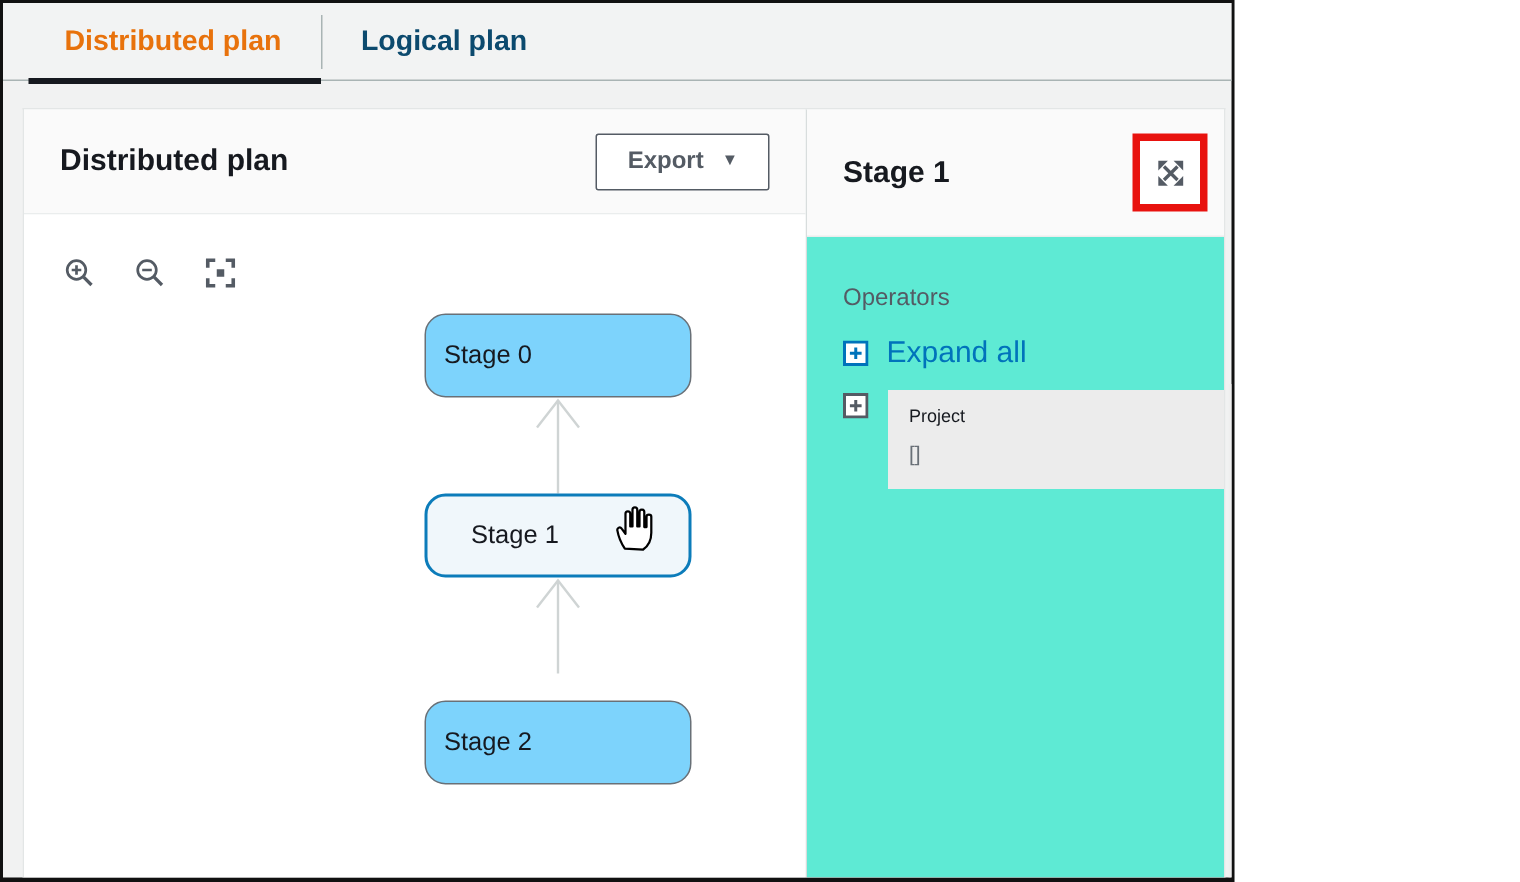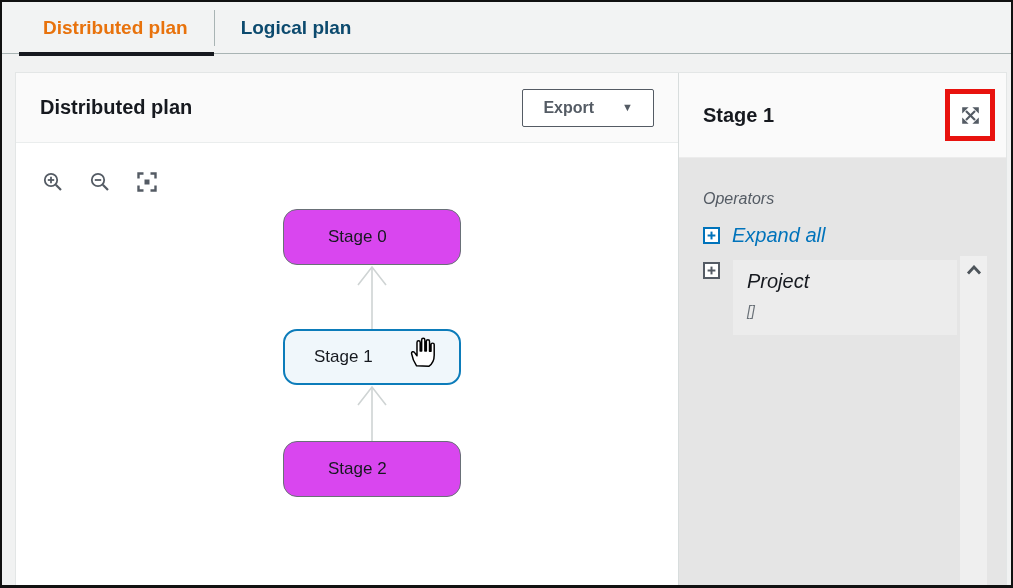--- a/index.html
+++ b/index.html
@@ -1,17 +1,17 @@
 <!DOCTYPE html>
 <html><head>
 <meta charset="utf-8">
 <style>
   html,body{margin:0;padding:0;background:#fff;}
   .window{
-    position:relative; width:1013px; height:588px; box-sizing:border-box;
+    position:relative; width:823px; height:588px; box-sizing:border-box;
     border:2px solid #111; border-bottom-width:3px; overflow:hidden;
     background:#f1f2f2; font-family:"Liberation Sans",sans-serif; color:#16191f;
   }
   
   .tabbar{
     position:absolute; left:0; top:0; right:0; height:52px; background:#f2f3f3;
     border-bottom:1px solid #a9b4b4; display:flex; align-items:stretch; padding-left:15px;
     box-sizing:border-box;
   }
   .tab{
@@ -33,59 +33,59 @@
   .left-section{width:663px; border-right:1px solid #d8dddd; display:flex; flex-direction:column; box-sizing:border-box;}
   .panel-header{
     height:70px; background:#fafafa; border-bottom:1px solid #eaeded;
     display:flex; align-items:center; justify-content:space-between; padding:0 24px;
     box-sizing:border-box; flex:none;
   }
   .panel-title{font-size:20px; font-weight:bold; color:#16191f;}
   .export-btn{
     border:1px solid #545b64; border-radius:2px; background:#fff; color:#545b64;
     font-weight:bold; font-size:16px; font-family:inherit; padding:9px 20px;
-    display:flex; align-items:center; gap:28px; cursor:pointer;
+    display:flex; align-items:center; gap:12px; cursor:pointer;
   }
   .export-caret{font-size:11px; line-height:1;}
   .left-body{flex:1; position:relative; background:#fff;}
   .zoom-toolbar{position:absolute; left:26px; top:28px; display:flex; gap:25px;}
   .tool-icon{width:22px; height:22px; cursor:pointer; display:block;}
   .node{
     position:absolute; width:178px; height:56px; box-sizing:border-box;
-    border:1px solid #697077; border-radius:14px; background:#d946ef;
-    display:flex; align-items:center; padding-left:44px; font-size:17px; color:#16191f;
+    border:1px solid #697077; border-radius:14px; background:#7dd3fc;
+    display:flex; align-items:center; padding-left:12px; font-size:17px; color:#16191f;
     cursor:pointer;
   }
   .node.selected{border:2px solid #0c7cba; background:#f0f7fb; padding-left:29px;}
   .edges{position:absolute; left:0; top:0; pointer-events:none;}
   .hand-cursor{position:absolute; left:391px; top:192px; width:34px; height:34px; pointer-events:none;}
   
   .right-section{flex:1; display:flex; flex-direction:column; position:relative; box-sizing:border-box;}
   .rp-header{
     height:85px; background:#fafafa; border-bottom:1px solid #ececec; flex:none;
     display:flex; align-items:center; justify-content:space-between; padding:0 11px 0 24px;
     box-sizing:border-box;
   }
   .annotation-box{
     width:50px; height:52px; box-sizing:border-box; border:5px solid #e8120e;
     background:#fff; display:flex; align-items:center; justify-content:center;
   }
   .expand-icon-btn{width:19px; height:19px; cursor:pointer; display:block;}
-  .rp-body{flex:1; position:relative; background:#e5e5e5;font-style:italic;}
+  .rp-body{flex:1; position:relative; background:#5eead4;}
   .operators-label{margin:32px 0 0 24px; font-size:16px; color:#545b64;}
   .expand-all-row{
     margin:16px 0 0 24px; display:flex; align-items:center; gap:12px;
     color:#0073bb; font-size:20px; cursor:pointer; width:max-content;
   }
   .operator-row{margin:13px 0 0 24px; display:flex; align-items:flex-start; gap:13px;}
   .plus-square{width:17px; height:17px; flex:none; cursor:pointer; display:block; margin-top:2px;}
   .operator-panel{
     width:224px; box-sizing:border-box; background:#ececec; padding:10px 14px 16px 14px; cursor:pointer;
   }
-  .operator-name{font-size:20px; color:#16191f;}
+  .operator-name{font-size:12px; color:#16191f;}
   .operator-detail{font-size:14px; color:#697077; margin-top:10px;}
   .scroll-track{
     position:absolute; left:281px; top:98px; bottom:0; width:27px; background:#efefef;
     display:flex; justify-content:center; cursor:pointer;
   }
   .scroll-chevron{margin-top:9px; display:block;}
   svg{display:block;}
 </style>
 </head>
 <body>
@@ -144,21 +144,21 @@
             <polyline points="342,262 356,244 370,262"></polyline>
           </g>
         </svg>
 
         <div class="node" style="left:267px; top:66px;">
           <span>Stage 0</span>
         </div>
         <div class="node selected" style="left:267px; top:186px;">
           <span>Stage 1</span>
         </div>
-        <div class="node" style="left:267px; top:298px;">
+        <div class="node" style="left:267px; top:324px;">
           <span>Stage 2</span>
         </div>
 
         <svg class="hand-cursor" viewBox="0 0 32 32">
           <path d="M9 29 C7 26 5 21.5 4.3 17.5 C4 15.8 6 15 7 16.4 L9.4 19.6 L9.4 7 C9.4 5 12.4 5 12.4 7 L12.4 15 L13.8 15 L13.8 4.6 C13.8 2.6 16.8 2.6 16.8 4.6 L16.8 15 L18.2 15 L18.2 6 C18.2 4 21.2 4 21.2 6 L21.2 15.4 L22.6 15.4 L22.6 9 C22.6 7.2 25.6 7.2 25.6 9 L25.6 19 C25.6 24.5 23.4 27.5 20.5 29.5 Z" fill="#fff" stroke="#000" stroke-width="1.4" stroke-linejoin="round"></path>
         </svg>
       </div>
     </div>
 
     <div class="right-section">

